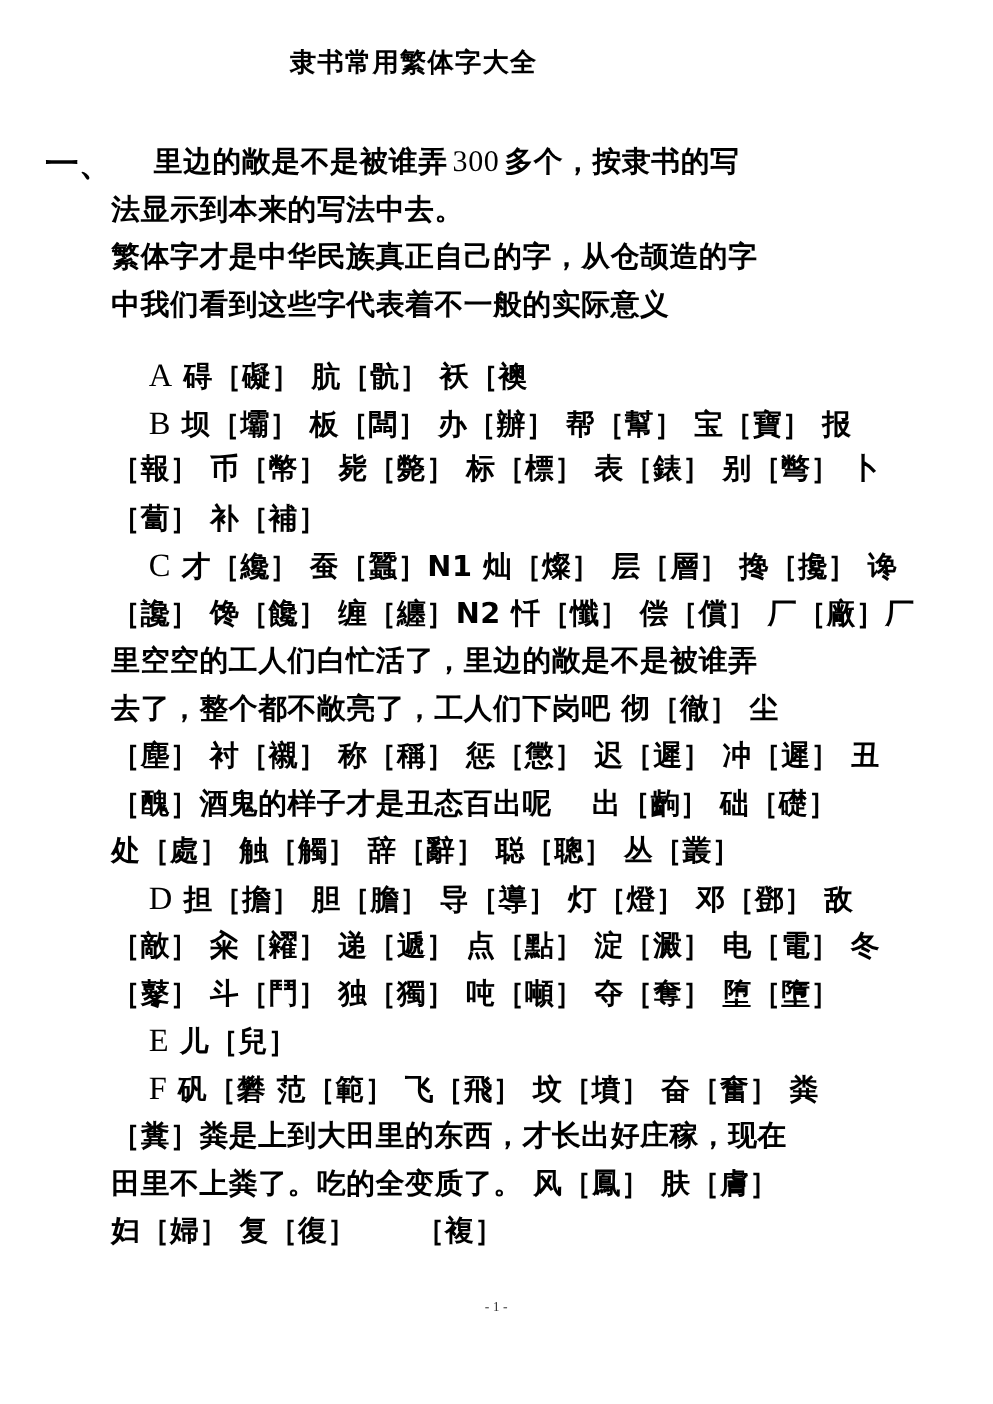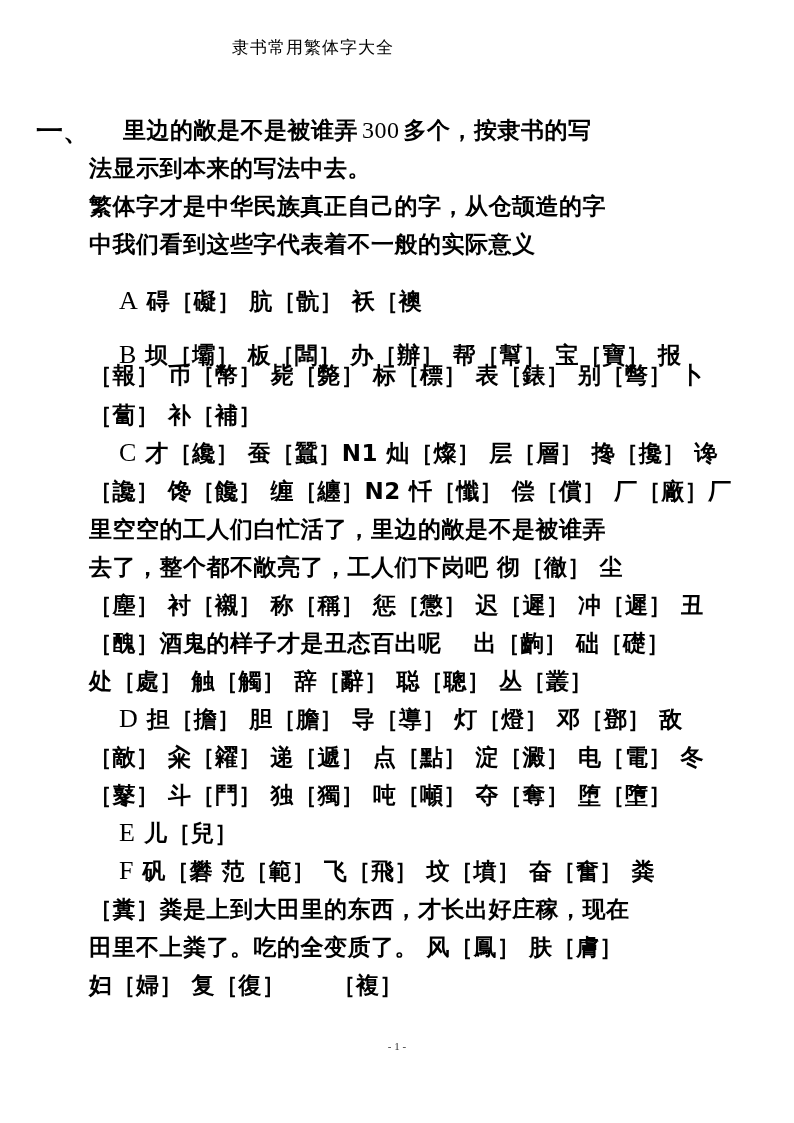--- a/index.html
+++ b/index.html
@@ -12,22 +12,22 @@
       height: 1123px;
       position: relative;
       overflow: hidden;
       font-family: "DejaVu Sans", sans-serif;
       color: #000000;
     }
     .page-title {
       position: absolute;
       left: 232px;
       top: 36px;
-      font-size: 17px;
-      font-weight: normal;
+      font-size: 21px;
+      font-weight: bold;
       letter-spacing: 1px;
       white-space: nowrap;
     }
     .section-marker {
       position: absolute;
       left: 36px;
       top: 113px;
       font-size: 27px;
       font-weight: bold;
       white-space: nowrap;
@@ -79,21 +79,21 @@
 <div class="line first" style="top:111px;">
   <span>里边的敞是不是被谁弄</span><span class="num" style="margin:0 4px;text-align:right;">300</span><span>多个，按隶书的写</span>
 </div>
 <div class="line" style="top:149px;text-align:right;">法显示到本来的写法中去。</div>
 <div class="line" style="top:187px;">繁体字才是中华民族真正自己的字，从仓颉造的字</div>
 <div class="line" style="top:225px;">中我们看到这些字代表着不一般的实际意义</div>
 
 <div class="line indent" style="top:282px;">
   <span class="latin">A</span><span> 碍［礙］ 肮［骯］ 袄［襖</span>
 </div>
-<div class="line indent" style="top:336px;text-align:center;">
+<div class="line indent" style="top:320px;text-align:center;">
   <span class="latin">B</span><span> 坝［壩］ 板［闆］ 办［辦］ 帮［幫］ 宝［寶］ 报</span>
 </div>
 <div class="line" style="top:356px;">［報］ 币［幣］ 毙［斃］ 标［標］ 表［錶］ 别［彆］ 卜</div>
 <div class="line" style="top:396px;">［蔔］ 补［補］</div>
 
 <div class="line indent" style="top:434px;">
   <span class="latin">C</span><span> 才［纔］ 蚕［蠶］N1 灿［燦］ 层［層］ 搀［攙］ 谗</span>
 </div>
 <div class="line" style="top:472px;">［讒］ 馋［饞］ 缠［纏］N2 忏［懺］ 偿［償］ 厂［廠］厂</div>
 <div class="line" style="top:510px;">里空空的工人们白忙活了，里边的敞是不是被谁弄</div>

